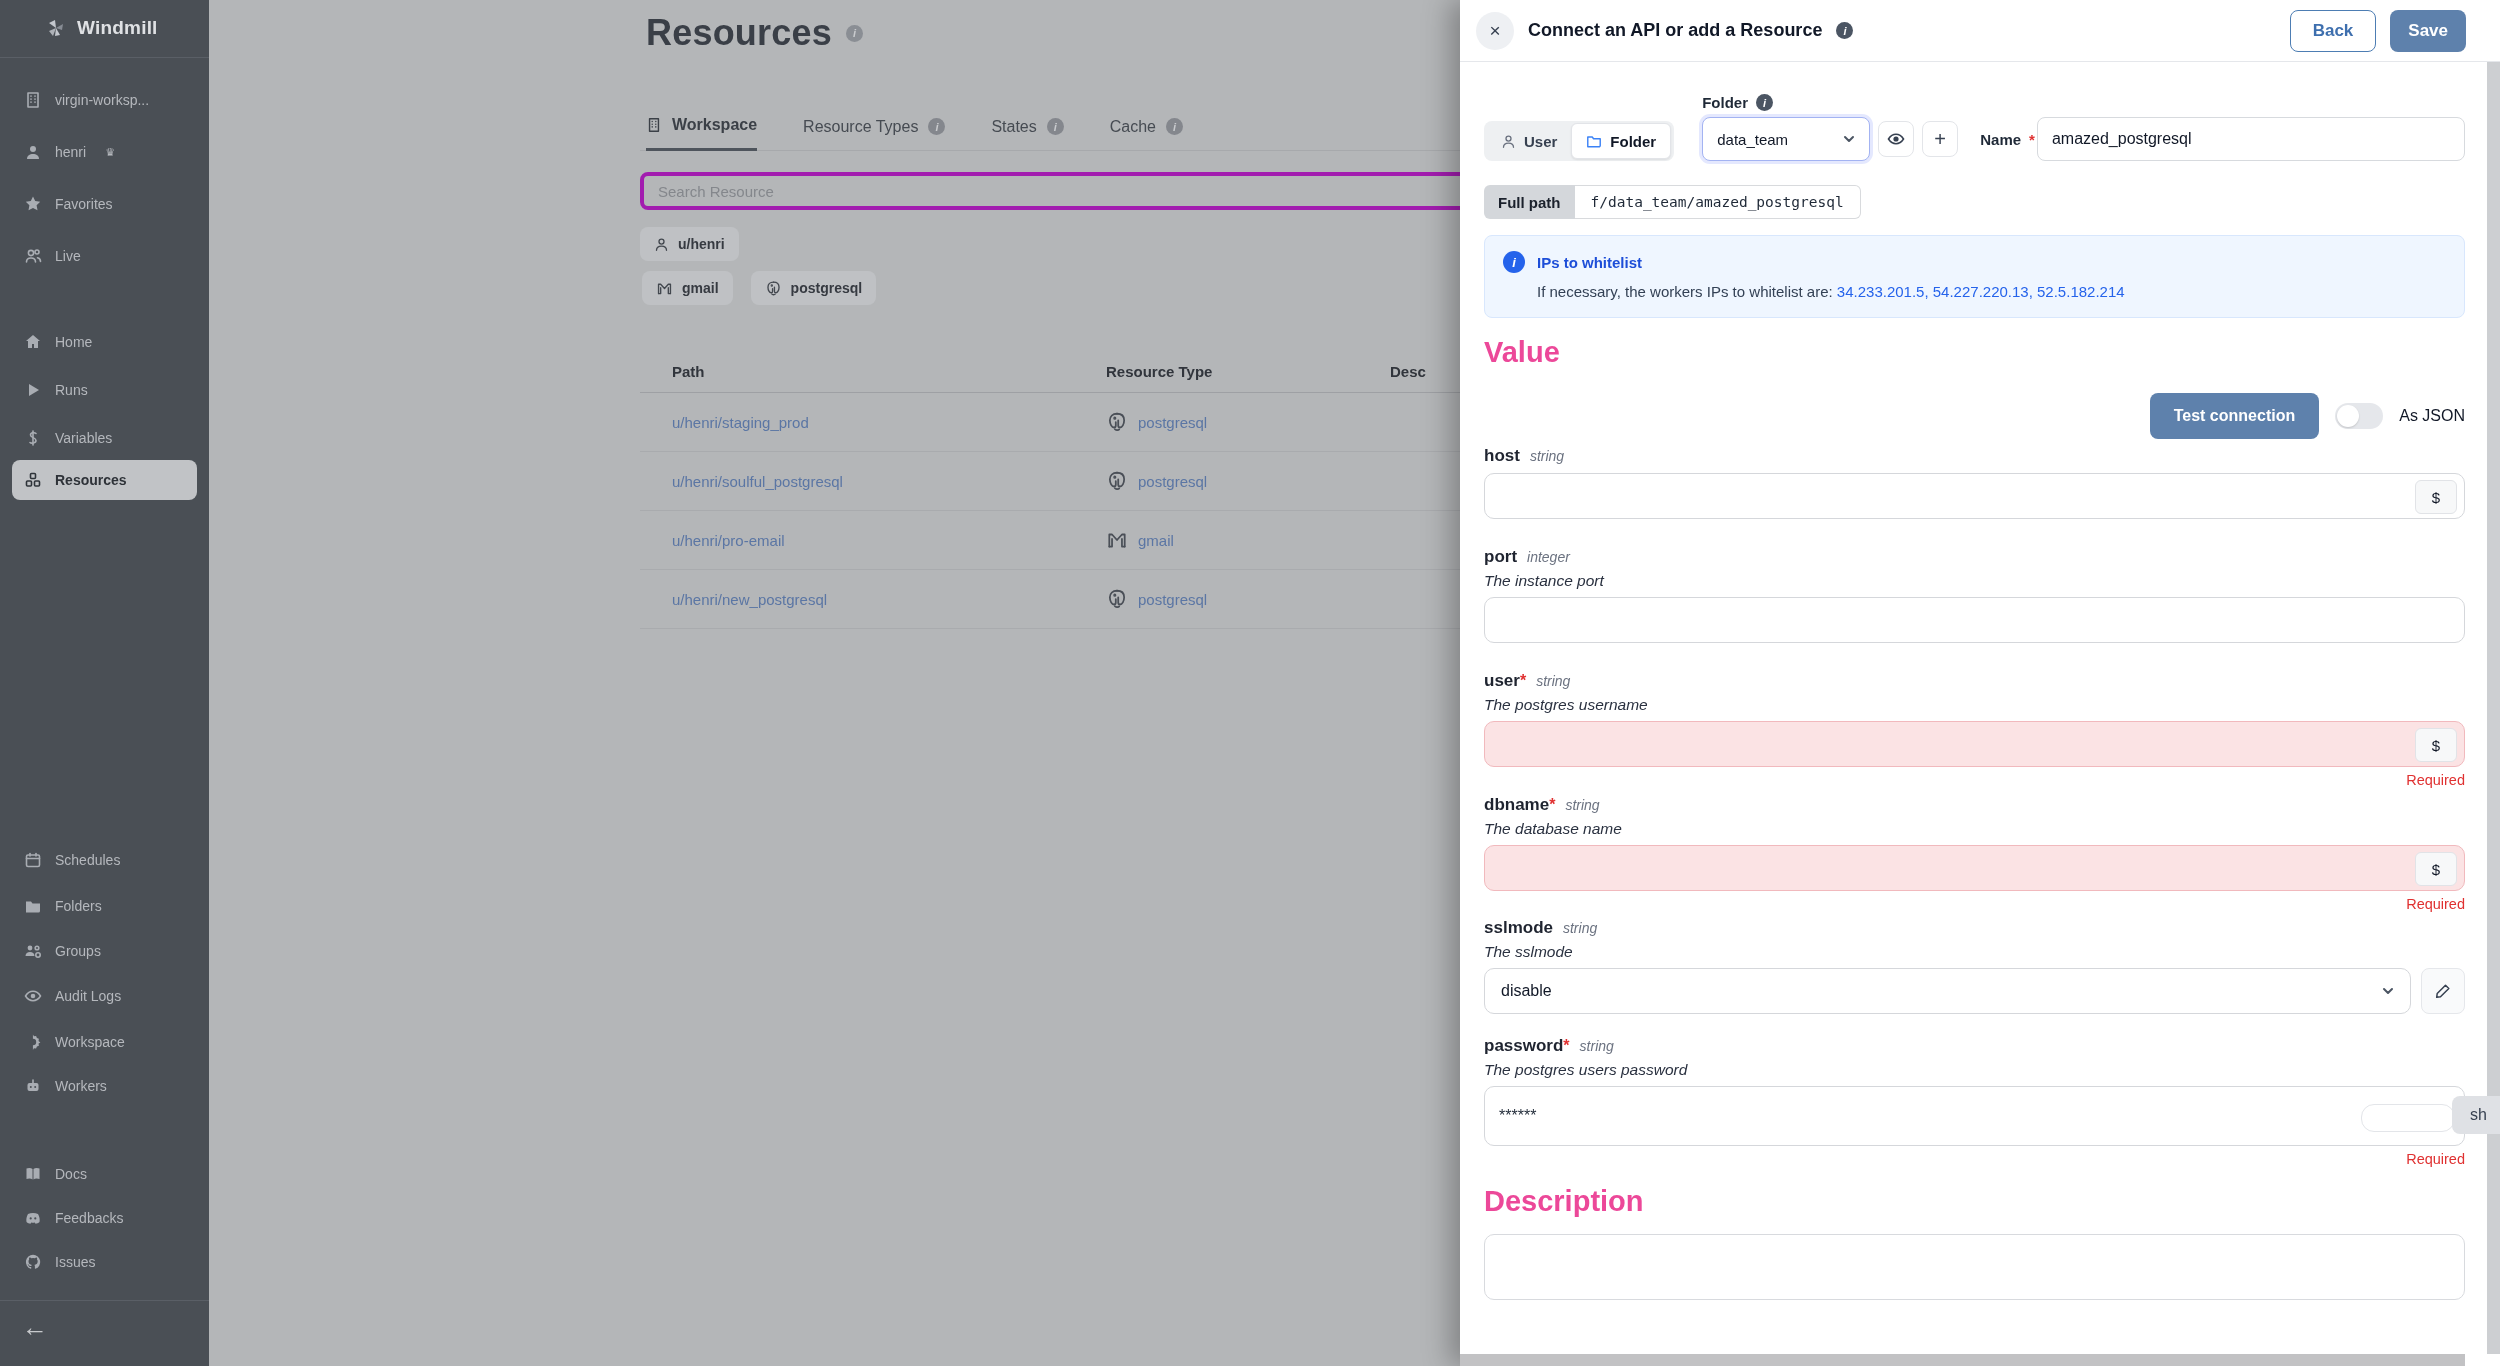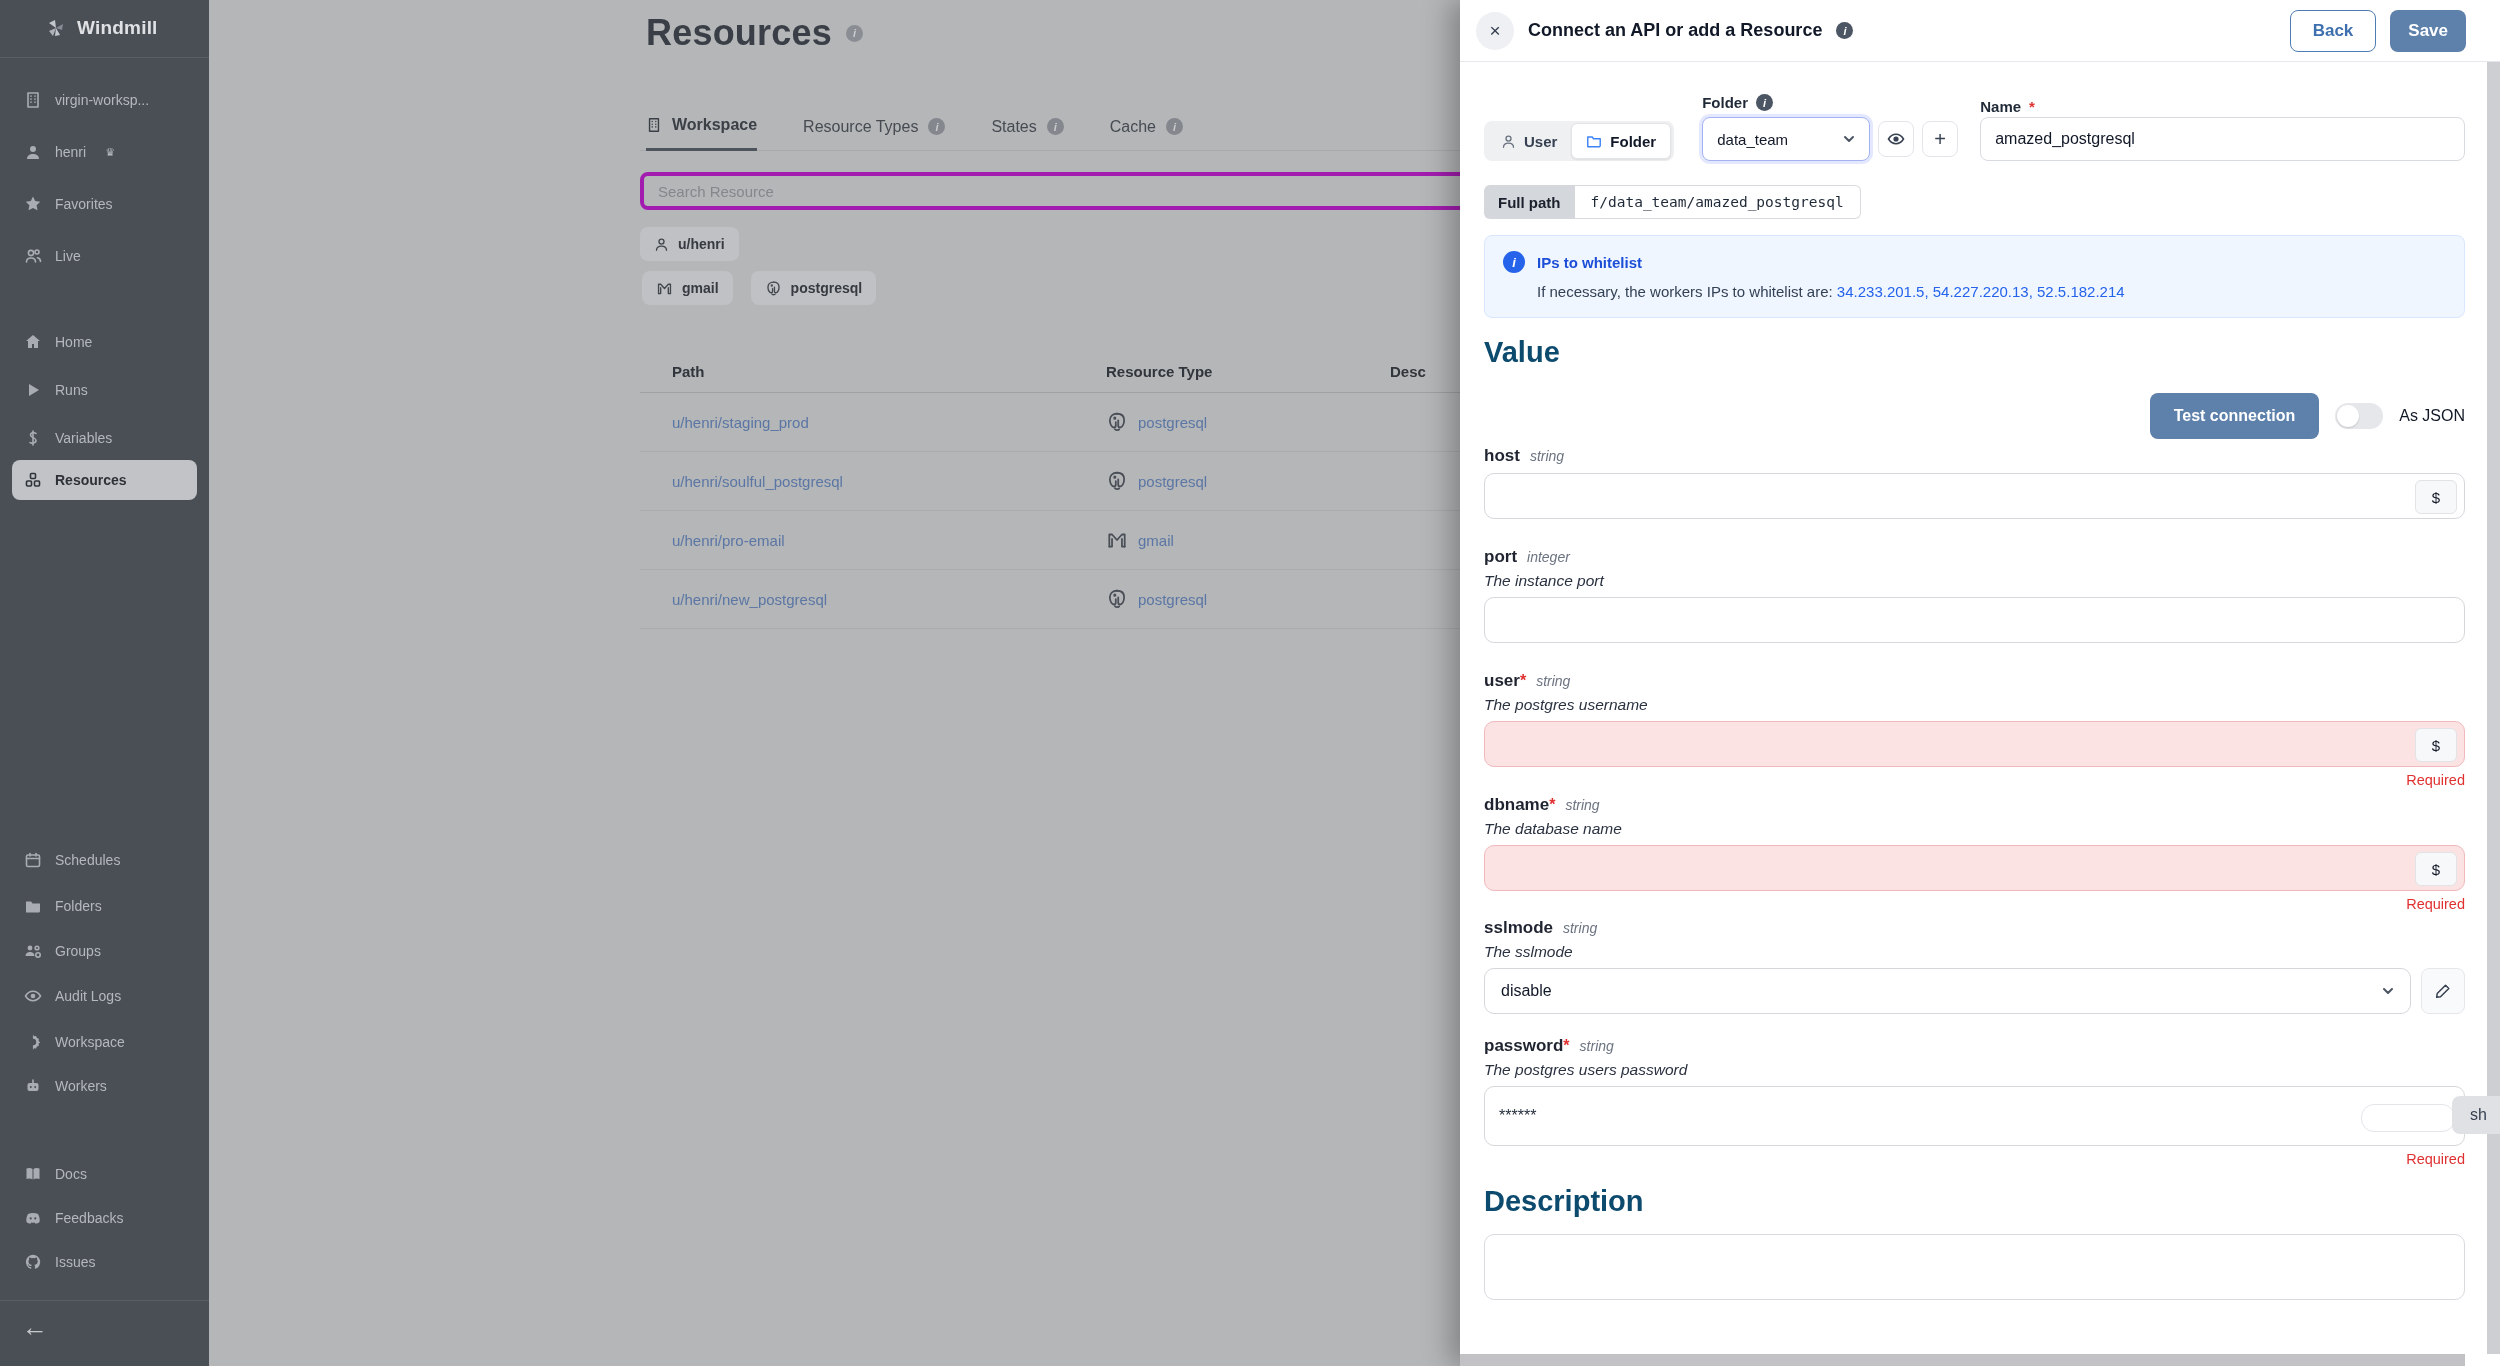--- a/index.html
+++ b/index.html
@@ -61,36 +61,36 @@
   .seg-group{display:flex;align-items:center;background:#eef0f2;border-radius:8px;padding:3px;height:40px;box-sizing:border-box;margin-right:28px;}
   .seg{display:flex;align-items:center;gap:8px;padding:0 14px;height:34px;font-size:15px;font-weight:600;color:#374151;border-radius:6px;cursor:pointer;}
   .seg.selected{background:#fff;border:1px solid #e2e4e8;box-shadow:0 1px 2px rgba(0,0,0,.08);color:#111827;}
   .seg .ic svg *{stroke:#6b7280;}
   .seg.selected .ic svg *{stroke:#3b82f6;}
   .fcol{display:flex;flex-direction:column;gap:6px;margin-right:22px;}
   .fcol-label{font-size:15px;font-weight:600;color:#1f2937;display:flex;align-items:center;gap:8px;}
   .fcol-controls{display:flex;align-items:center;gap:8px;}
   .selectbox{width:168px;height:44px;border:1.5px solid #a3b3f2;box-shadow:0 0 0 3px rgba(165,180,252,.30);border-radius:8px;display:flex;align-items:center;justify-content:space-between;padding:0 14px;box-sizing:border-box;font-size:15px;color:#111827;cursor:pointer;background:#fff;}
   .sq-btn{width:36px;height:36px;border:1px solid #e3e5e9;border-radius:8px;background:#fff;display:flex;align-items:center;justify-content:center;font-size:20px;color:#374151;cursor:pointer;box-sizing:border-box;}
-  .namecol{flex:1;display:flex;flex-direction:column;gap:2px;}
+  .namecol{flex:1;display:flex;flex-direction:row;gap:2px;}
   .name-input{height:44px;border:1px solid #d7dade;border-radius:8px;padding:0 14px;font-size:16px;color:#111827;font-family:"Liberation Sans",sans-serif;box-sizing:border-box;width:100%;}
   .star{color:#e03131;font-weight:700;}
 
   .fullpath{margin-top:24px;display:inline-flex;align-items:stretch;height:34px;}
   .fp-chip{display:flex;align-items:center;padding:0 14px;background:#d4d7db;border-radius:6px 0 0 6px;font-size:15px;font-weight:700;color:#1b212c;}
   .fp-val{display:flex;align-items:center;padding:0 16px;border:1px solid #d8dadd;border-left:none;border-radius:0 6px 6px 0;font-family:"DejaVu Sans Mono",monospace;font-size:14.5px;color:#1f2937;background:#fff;}
 
   .infobox{margin-top:16px;background:#eff6ff;border:1px solid #d8e7fd;border-radius:8px;padding:15px 18px;}
   .info-title-row{display:flex;align-items:center;gap:12px;}
   .info-ic{width:22px;height:22px;border-radius:50%;background:#2563eb;color:#fff;font-size:13px;font-weight:700;font-style:italic;display:flex;align-items:center;justify-content:center;flex:0 0 22px;}
   .info-title{color:#1d4ed8;font-size:15px;font-weight:600;}
   .info-body{margin:10px 0 2px 34px;font-size:15px;color:#334155;}
   .info-ips{color:#2563eb;}
 
-  .h2{font-size:29px;font-weight:800;color:#0c4a6e;margin-top:18px;}
+  .h2{font-size:29px;font-weight:800;color:#ec4899;margin-top:18px;}
   .controls-row{margin-top:24px;display:flex;align-items:center;justify-content:flex-end;gap:16px;}
   .btn-test{height:46px;padding:0 24px;border:none;border-radius:8px;background:#5e81ac;color:#fff;font-size:16px;font-weight:700;cursor:pointer;}
   .toggle{width:48px;height:26px;border-radius:13px;background:#e5e7eb;position:relative;cursor:pointer;flex:0 0 48px;}
   .toggle .knob{position:absolute;left:2px;top:2px;width:22px;height:22px;border-radius:50%;background:#fff;box-shadow:0 1px 2px rgba(0,0,0,.15);}
   .tog-label{font-size:16px;color:#111827;}
 
   .field{margin-top:28px;}
   .field.tight{margin-top:7px;}
   .field.tight2{margin-top:6px;}
   .field.m22{margin-top:22px;}

